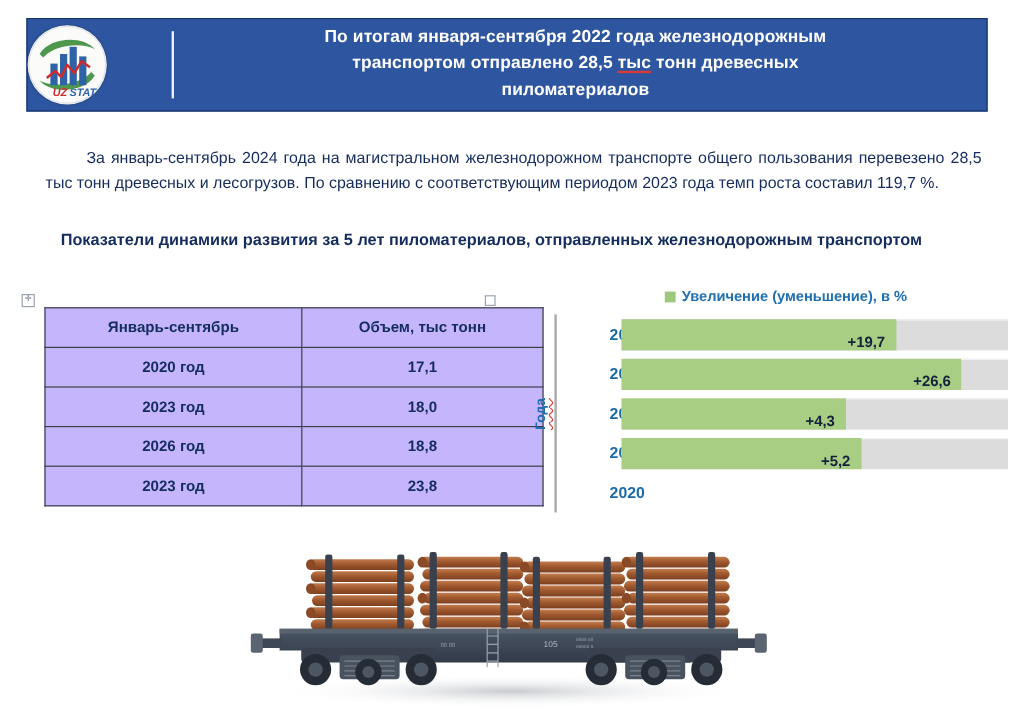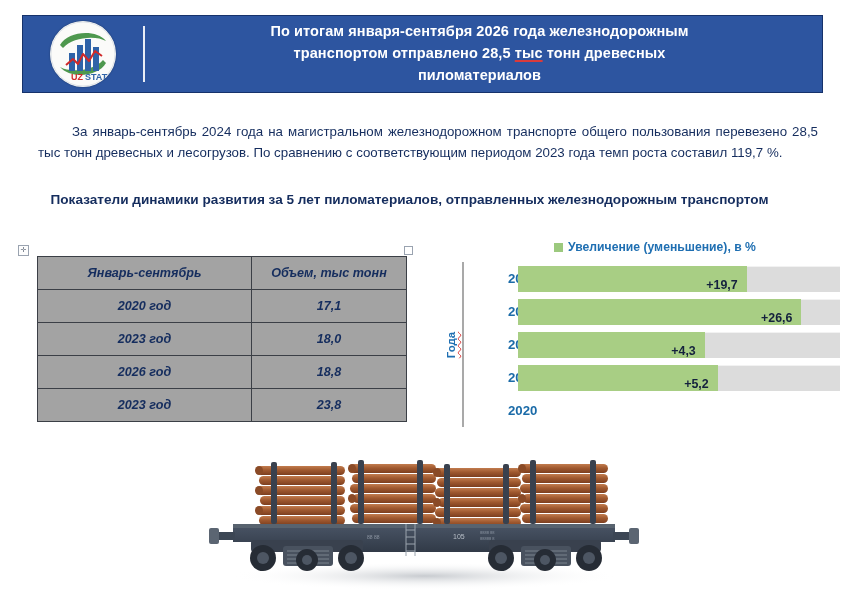--- a/index.html
+++ b/index.html
@@ -25,22 +25,23 @@
     background: #2d55a0;
     border: 1px solid #16326b;
     display: flex;
     align-items: center;
     box-sizing: border-box;
   }
   .logo-wrap {
     width: 120px;
     display: flex;
     align-items: center;
-    justify-content: center;
+    justify-content: flex-start;
     flex: 0 0 120px;
+    font-style: italic;
   }
   .logo-badge {
     width: 66px;
     height: 66px;
     border-radius: 50%;
     background: #f7f8f6;
     position: relative;
     box-shadow: 0 0 2px rgba(0,0,0,.35);
     overflow: hidden;
   }
@@ -122,24 +123,23 @@
     bottom: -10px;
     width: 7px;
     height: 7px;
     border: 1px solid #9aa3b0;
     background: #ffffff;
   }
   table.data-table {
     position: absolute;
     left: 19px;
     top: 11px;
-    width: 370px;
+    width: 416px;
     border-collapse: collapse;
-    background: #a3a3a3;
-    font-style: italic;
+    background: #c4b5fd;
   }
   table.data-table th,
   table.data-table td {
     border: 1px solid #3b3f46;
     text-align: center;
     font-size: 12.6px;
     font-weight: bold;
     color: #152d5e;
     height: 32px;
     padding: 0 4px;
@@ -277,21 +277,21 @@
 
         <text x="21" y="59" font-family="Liberation Sans, sans-serif" font-size="9" font-weight="bold" fill="#d02a2a">UZ</text>
         <text x="35" y="59" font-family="Liberation Sans, sans-serif" font-size="9" font-weight="bold" fill="#2f63a8">STAT</text>
       </svg>
     </div>
   </div>
 
   <div class="header-divider"></div>
 
   <div class="header-title">
-    <span>По итогам января-сентября 2026 года железнодорожным</span><br>
+    <span>По итогам января-сентября 2022 года железнодорожным</span><br>
     <span>транспортом отправлено 28,5 </span><span class="u-red">тыс</span><span> тонн древесных</span><br>
     <span>пиломатериалов</span>
   </div>
 </div>
 
 <div class="intro">За январь-сентябрь 2024 года на магистральном железнодорожном транспорте общего пользования перевезено 28,5 тыс тонн древесных и лесогрузов. По сравнению с соответствующим периодом 2023 года темп роста составил 119,7 %.</div>
 
 <div class="section-title">Показатели динамики развития за 5 лет пиломатериалов, отправленных железнодорожным транспортом</div>
 
 <div class="table-zone">

